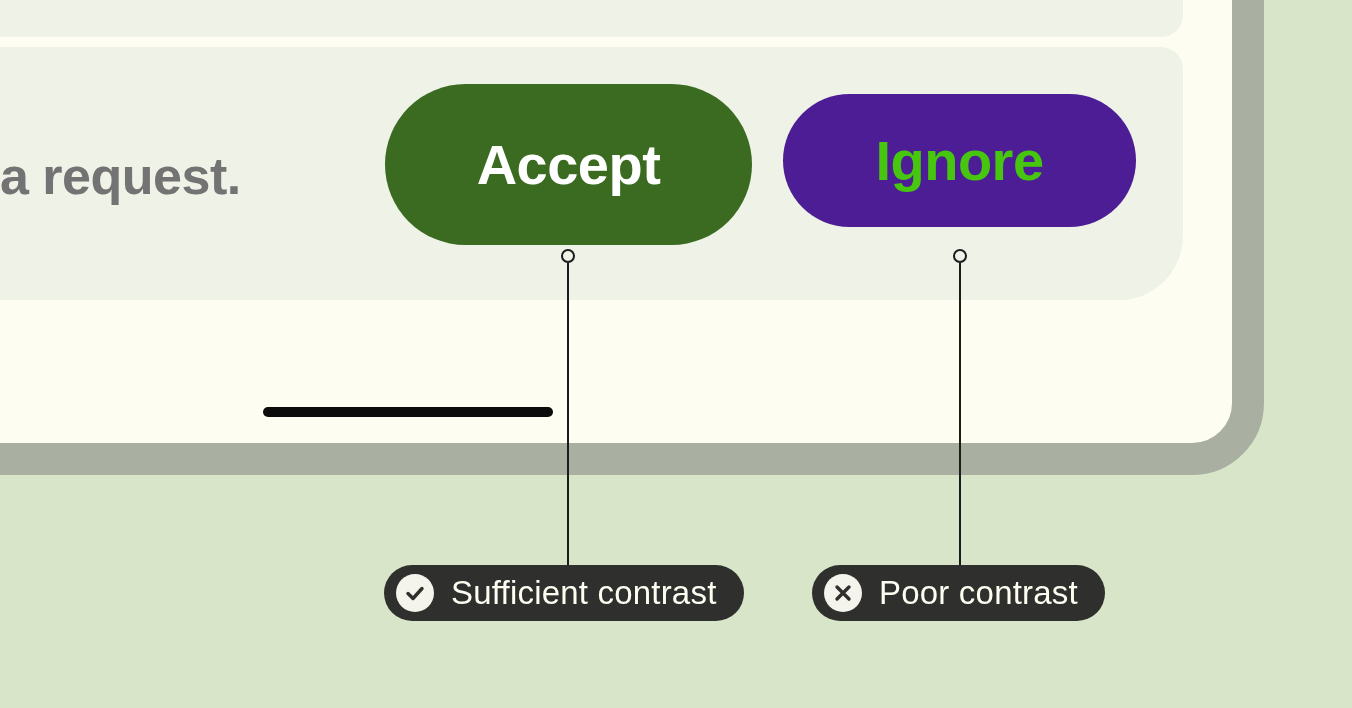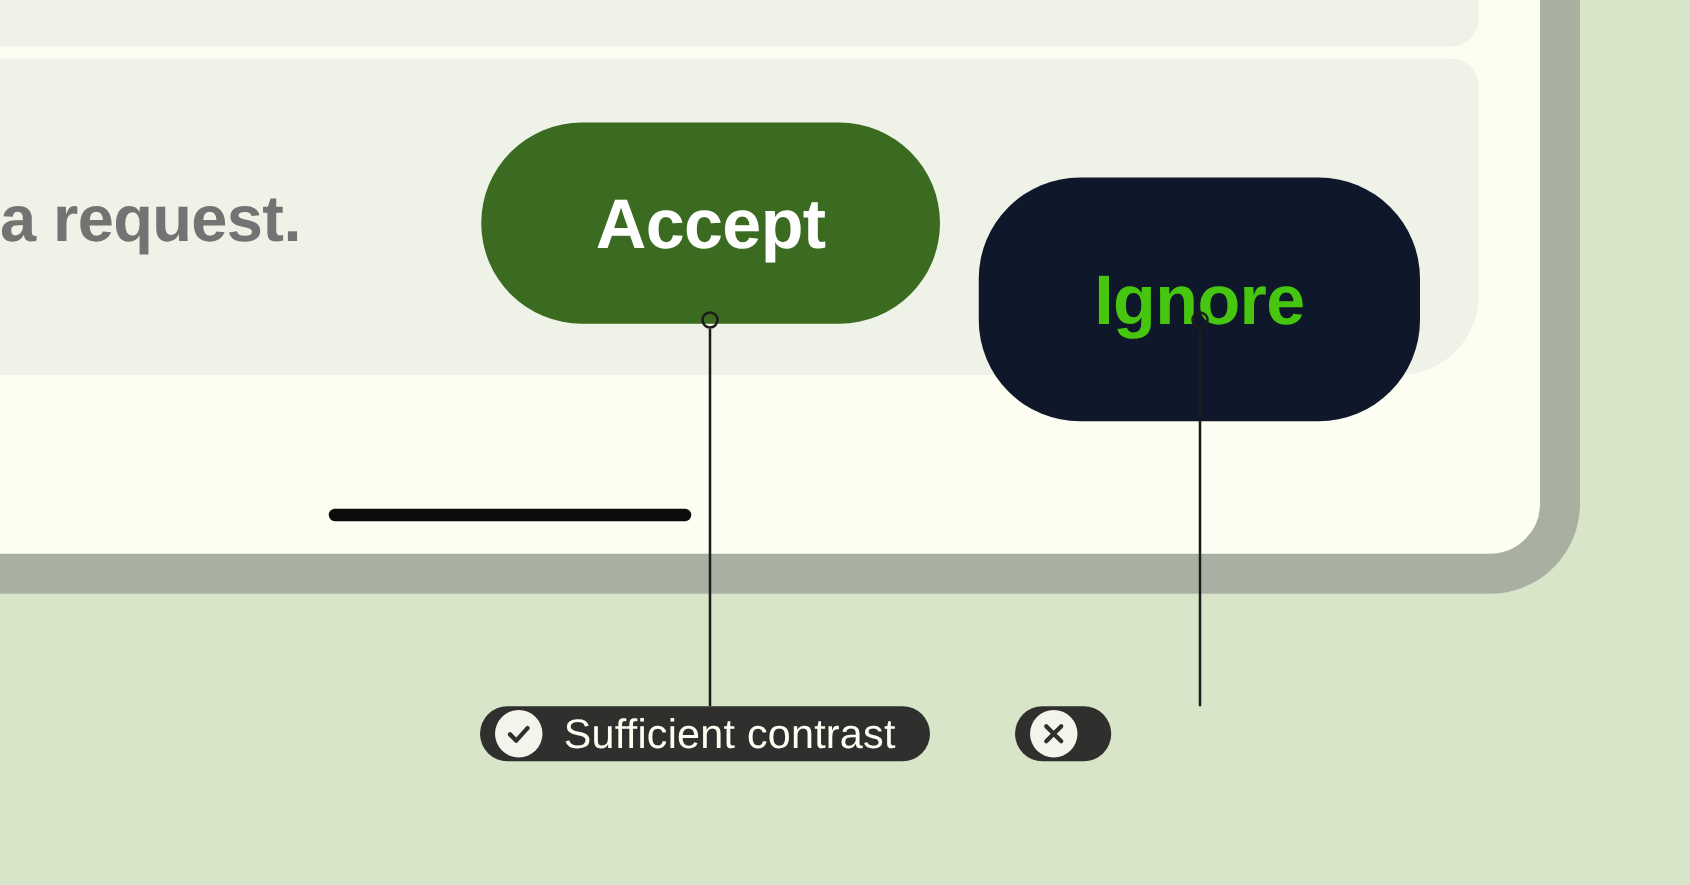--- a/index.html
+++ b/index.html
@@ -55,31 +55,30 @@
     justify-content: center;
     border-radius: 81px;
     font-size: 56px;
     font-weight: 700;
     letter-spacing: -0.5px;
     z-index: 3;
     cursor: pointer;
     border: none;
   }
   .accept-button {
-    left: 385px; top: 98px;
+    left: 385px; top: 84px;
     width: 367px; height: 161px;
     background: #3a6b20;
     color: #ffffff;
   }
   .ignore-button {
     left: 783px; top: 94px;
-    width: 353px; height: 195px;
-    background: #0f172a;
+    width: 353px; height: 133px;
+    background: #4c1d95;
     color: #46c60f;
-    margin-top: 48px;
   }
 
   .home-bar {
     left: 263px; top: 407px;
     width: 290px; height: 10px;
     border-radius: 5px;
     background: #0c0c0c;
     z-index: 3;
   }
 
@@ -98,21 +97,21 @@
     width: 2px; height: 302px;
     background: #1b1b1b;
     z-index: 4;
   }
   .leader-line.line-1 { left: 567px; top: 263px; }
   .leader-line.line-2 { left: 959px; top: 263px; }
 
   
   .callout {
     top: 565px;
-    height: 44px;
+    height: 56px;
     display: inline-flex;
     align-items: center;
     gap: 17px;
     padding: 0 27px 0 12px;
     border-radius: 31px;
     background: #2f2f2d;
     color: #fdfdf2;
     font-size: 33px;
     font-weight: 500;
     letter-spacing: 0.2px;
@@ -160,13 +159,14 @@
   </span>
   <span>Sufficient contrast</span>
 </div>
 
 <div class="abs callout callout-2">
   <span class="callout-icon">
     <svg width="24" height="24" viewBox="0 0 24 24">
       <path d="M6 6 L18 18 M18 6 L6 18" fill="none" stroke="#2f2f2d" stroke-width="3.4" stroke-linecap="round"></path>
     </svg>
   </span>
+  <span>Poor contrast</span>
 </div>
 
 </body></html>

